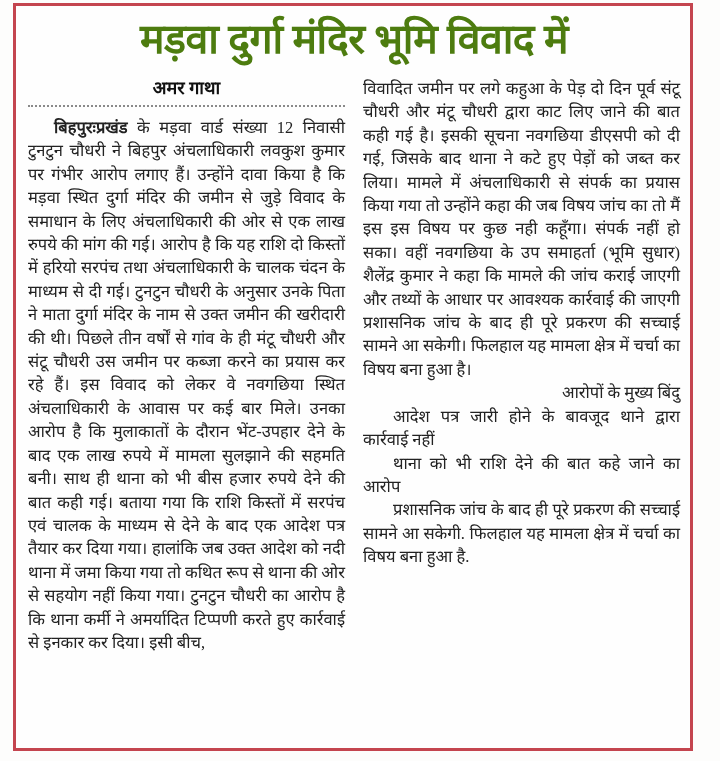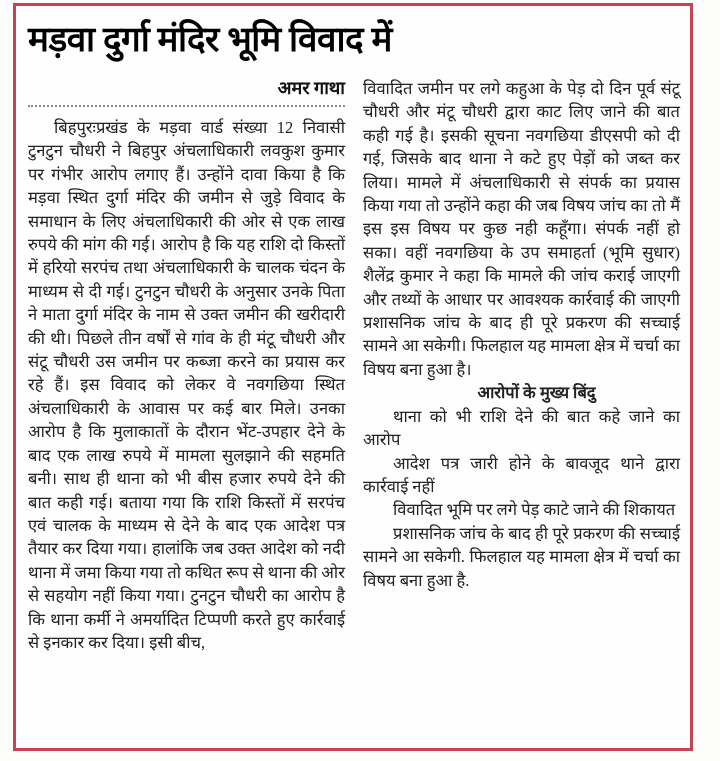--- a/index.html
+++ b/index.html
@@ -20,58 +20,58 @@
     left: 13px;
     top: 3px;
     width: 680px;
     height: 748px;
     border: 3px solid var(--border-color, #c4454f);
     background: #fefefe;
     padding: 6px 10px 8px 12px;
     overflow: hidden;
   }
   .headline {
-    text-align: left;
+    text-align: center;
     font-weight: 700;
-    font-size: 35px;
+    font-size: 41px;
     line-height: 51px;
-    color: #000000;
+    color: #4d7c0f;
     letter-spacing: -0.5px;
     padding-top: 2px;
   }
   .columns {
     display: flex;
     gap: 18px;
     margin-top: 12px;
   }
   .col {
     flex: 1 1 0;
     font-size: 16.5px;
     line-height: 23.4px;
     text-align: justify;
     color: #222;
   }
   .byline {
-    text-align: right;
+    text-align: center;
     font-weight: 700;
     font-size: 18px;
     line-height: 22px;
     color: #111;
   }
   .byline-rule {
     border-bottom: 2px dotted #8a8a8a;
     height: 6px;
     margin: 2px 0 9px 0;
   }
   .para-first { text-indent: 26px; }
-  .lead-bold { font-weight: 400; }
+  .lead-bold { font-weight: 700; }
   .subhead {
-    font-weight: 700;
+    font-weight: 400;
     text-indent: 30px;
-    text-align: center;
+    text-align: right;
   }
   .key-point { text-indent: 30px; }
 </style>
 </head>
 <body>
 
 <div class="page">
   <div class="clip-frame">
 
     <div class="headline">
@@ -82,21 +82,20 @@
 
       <div class="col">
         <div class="byline">अमर गाथा</div>
         <div class="byline-rule"></div>
         <p class="para-first"><span class="lead-bold">बिहपुरःप्रखंड</span><span> के मड़वा वार्ड संख्या 12 निवासी टुनटुन चौधरी ने बिहपुर अंचलाधिकारी लवकुश कुमार पर गंभीर आरोप लगाए हैं। उन्होंने दावा किया है कि मड़वा स्थित दुर्गा मंदिर की जमीन से जुड़े विवाद के समाधान के लिए अंचलाधिकारी की ओर से एक लाख रुपये की मांग की गई। आरोप है कि यह राशि दो किस्तों में हरियो सरपंच तथा अंचलाधिकारी के चालक चंदन के माध्यम से दी गई। टुनटुन चौधरी के अनुसार उनके पिता ने माता दुर्गा मंदिर के नाम से उक्त जमीन की खरीदारी की थी। पिछले तीन वर्षों से गांव के ही मंटू चौधरी और संटू चौधरी उस जमीन पर कब्जा करने का प्रयास कर रहे हैं। इस विवाद को लेकर वे नवगछिया स्थित अंचलाधिकारी के आवास पर कई बार मिले। उनका आरोप है कि मुलाकातों के दौरान भेंट-उपहार देने के बाद एक लाख रुपये में मामला सुलझाने की सहमति बनी। साथ ही थाना को भी बीस हजार रुपये देने की बात कही गई। बताया गया कि राशि किस्तों में सरपंच एवं चालक के माध्यम से देने के बाद एक आदेश पत्र तैयार कर दिया गया। हालांकि जब उक्त आदेश को नदी थाना में जमा किया गया तो कथित रूप से थाना की ओर से सहयोग नहीं किया गया। टुनटुन चौधरी का आरोप है कि थाना कर्मी ने अमर्यादित टिप्पणी करते हुए कार्रवाई से इनकार कर दिया। इसी बीच,</span></p>
       </div>
 
       <div class="col">
         <p>विवादित जमीन पर लगे कहुआ के पेड़ दो दिन पूर्व संटू चौधरी और मंटू चौधरी द्वारा काट लिए जाने की बात कही गई है। इसकी सूचना नवगछिया डीएसपी को दी गई, जिसके बाद थाना ने कटे हुए पेड़ों को जब्त कर लिया। मामले में अंचलाधिकारी से संपर्क का प्रयास किया गया तो उन्होंने कहा की जब विषय जांच का तो मैं इस इस विषय पर कुछ नही कहूँगा। संपर्क नहीं हो सका। वहीं नवगछिया के उप समाहर्ता (भूमि सुधार) शैलेंद्र कुमार ने कहा कि मामले की जांच कराई जाएगी और तथ्यों के आधार पर आवश्यक कार्रवाई की जाएगी प्रशासनिक जांच के बाद ही पूरे प्रकरण की सच्चाई सामने आ सकेगी। फिलहाल यह मामला क्षेत्र में चर्चा का विषय बना हुआ है।</p>
         <div class="subhead">आरोपों के मुख्य बिंदु</div>
+        <p class="key-point">आदेश पत्र जारी होने के बावजूद थाने द्वारा कार्रवाई नहीं</p>
         <p class="key-point">थाना को भी राशि देने की बात कहे जाने का आरोप</p>
-        <p class="key-point">आदेश पत्र जारी होने के बावजूद थाने द्वारा कार्रवाई नहीं</p>
-        <p class="key-point">विवादित भूमि पर लगे पेड़ काटे जाने की शिकायत</p>
         <p class="key-point">प्रशासनिक जांच के बाद ही पूरे प्रकरण की सच्चाई सामने आ सकेगी. फिलहाल यह मामला क्षेत्र में चर्चा का विषय बना हुआ है.</p>
       </div>
 
     </div>
   </div>
 </div>
 
 </body></html>

